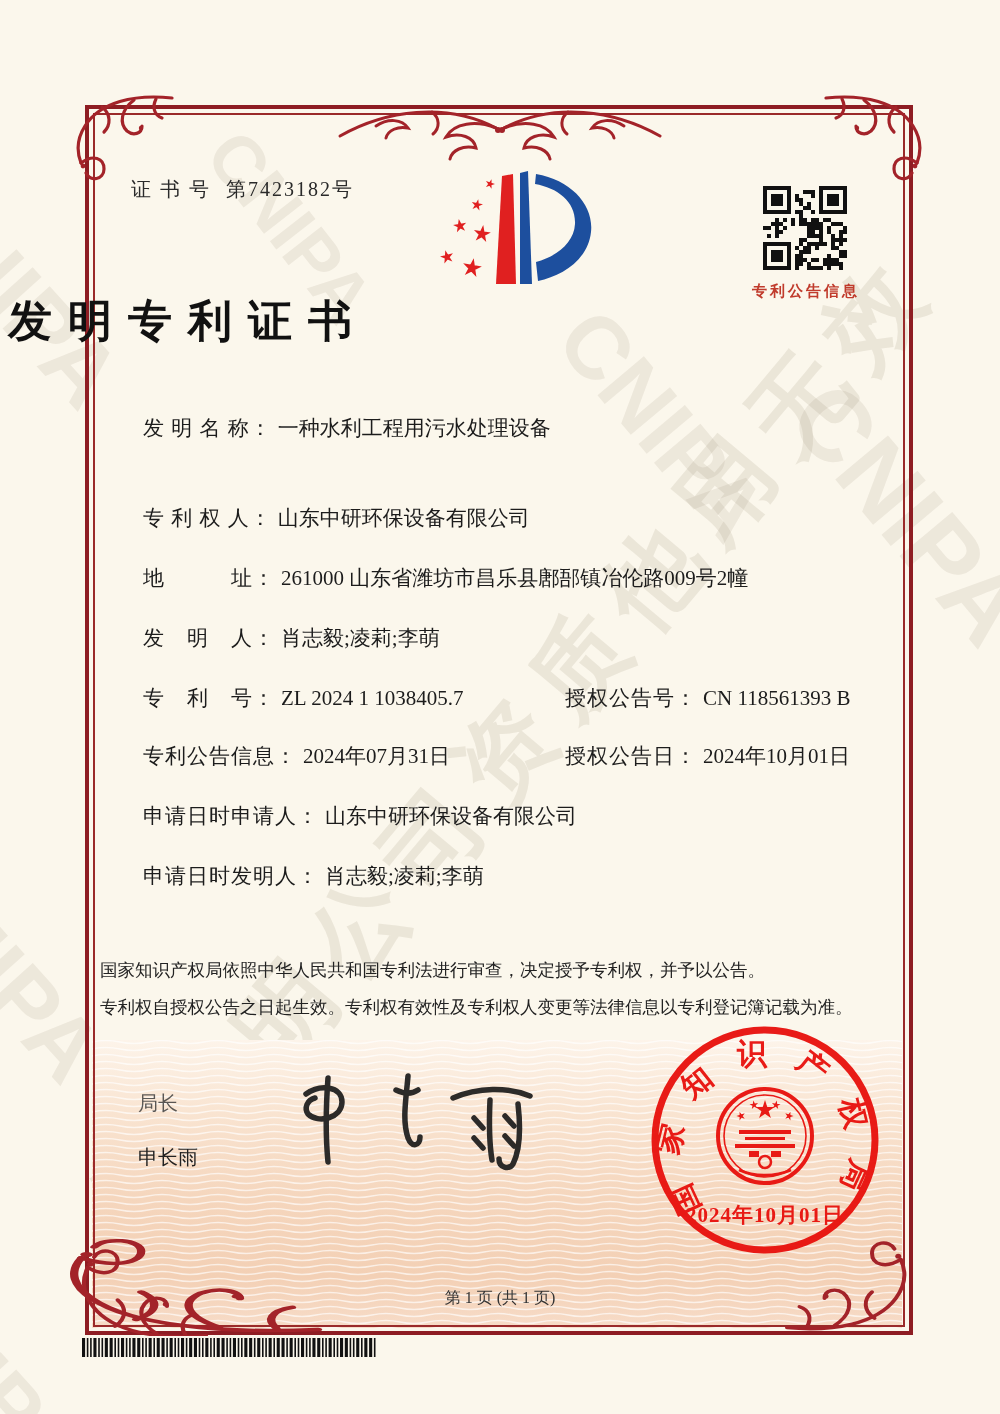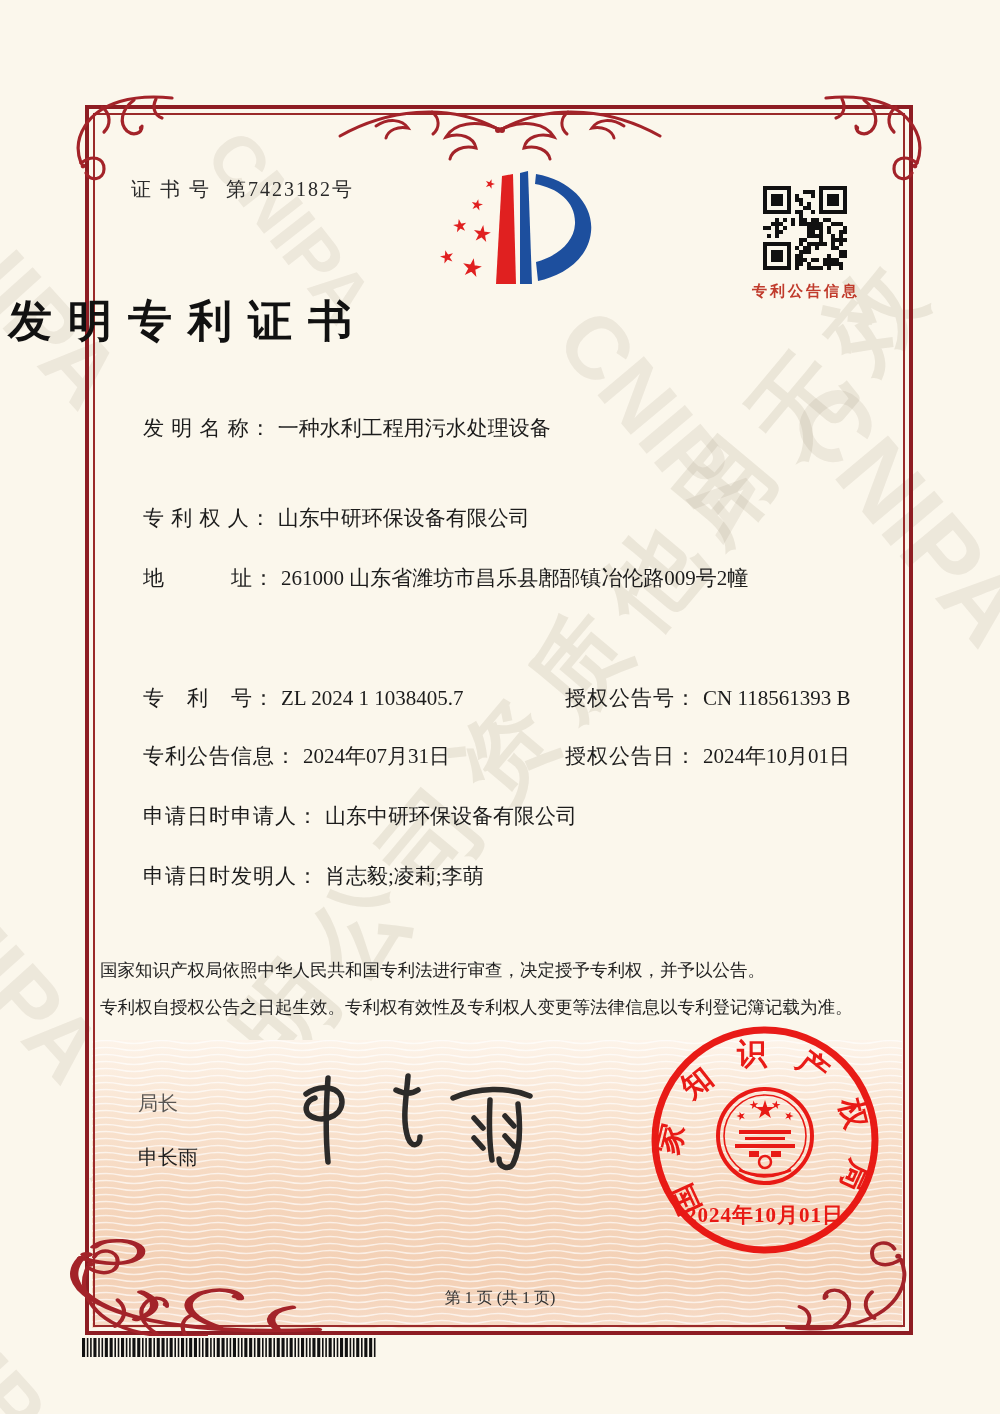--- a/index.html
+++ b/index.html
@@ -310,20 +310,23 @@
 
     <div class="row" style="top:413px">
       <span class="lbl">发 明 名 称：</span><span class="val">一种水利工程用污水处理设备</span>
     </div>
     <div class="row" style="top:503px">
       <span class="lbl">专 利 权 人：</span><span class="val">山东中研环保设备有限公司</span>
     </div>
     <div class="row" style="top:563px">
       <span class="lbl">地　　　址：</span><span class="val">261000 山东省潍坊市昌乐县鄌郚镇冶伦路009号2幢</span>
     </div>
+    <div class="row" style="top:623px">
+      <span class="lbl">发　明　人：</span><span class="val">肖志毅;凌莉;李萌</span>
+    </div>
     <div class="row" style="top:683px">
       <span class="lbl">专　利　号：</span><span class="val">ZL 2024 1 1038405.7</span>
       <span class="col2">
         <span class="lbl">授权公告号：</span><span class="val">CN 118561393 B</span>
       </span>
     </div>
     <div class="row" style="top:741px">
       <span class="lbl">专利公告信息：</span><span class="val">2024年07月31日</span>
       <span class="col2">
         <span class="lbl">授权公告日：</span><span class="val">2024年10月01日</span>

